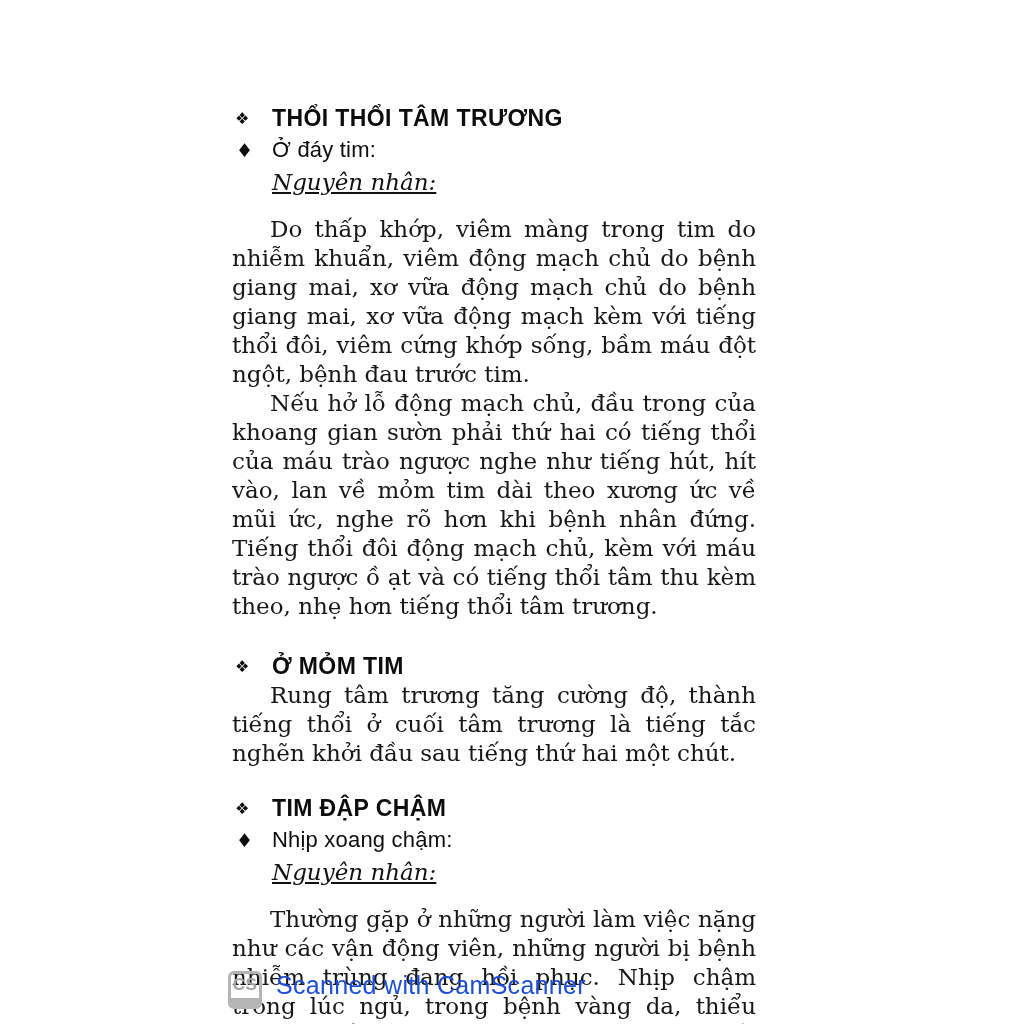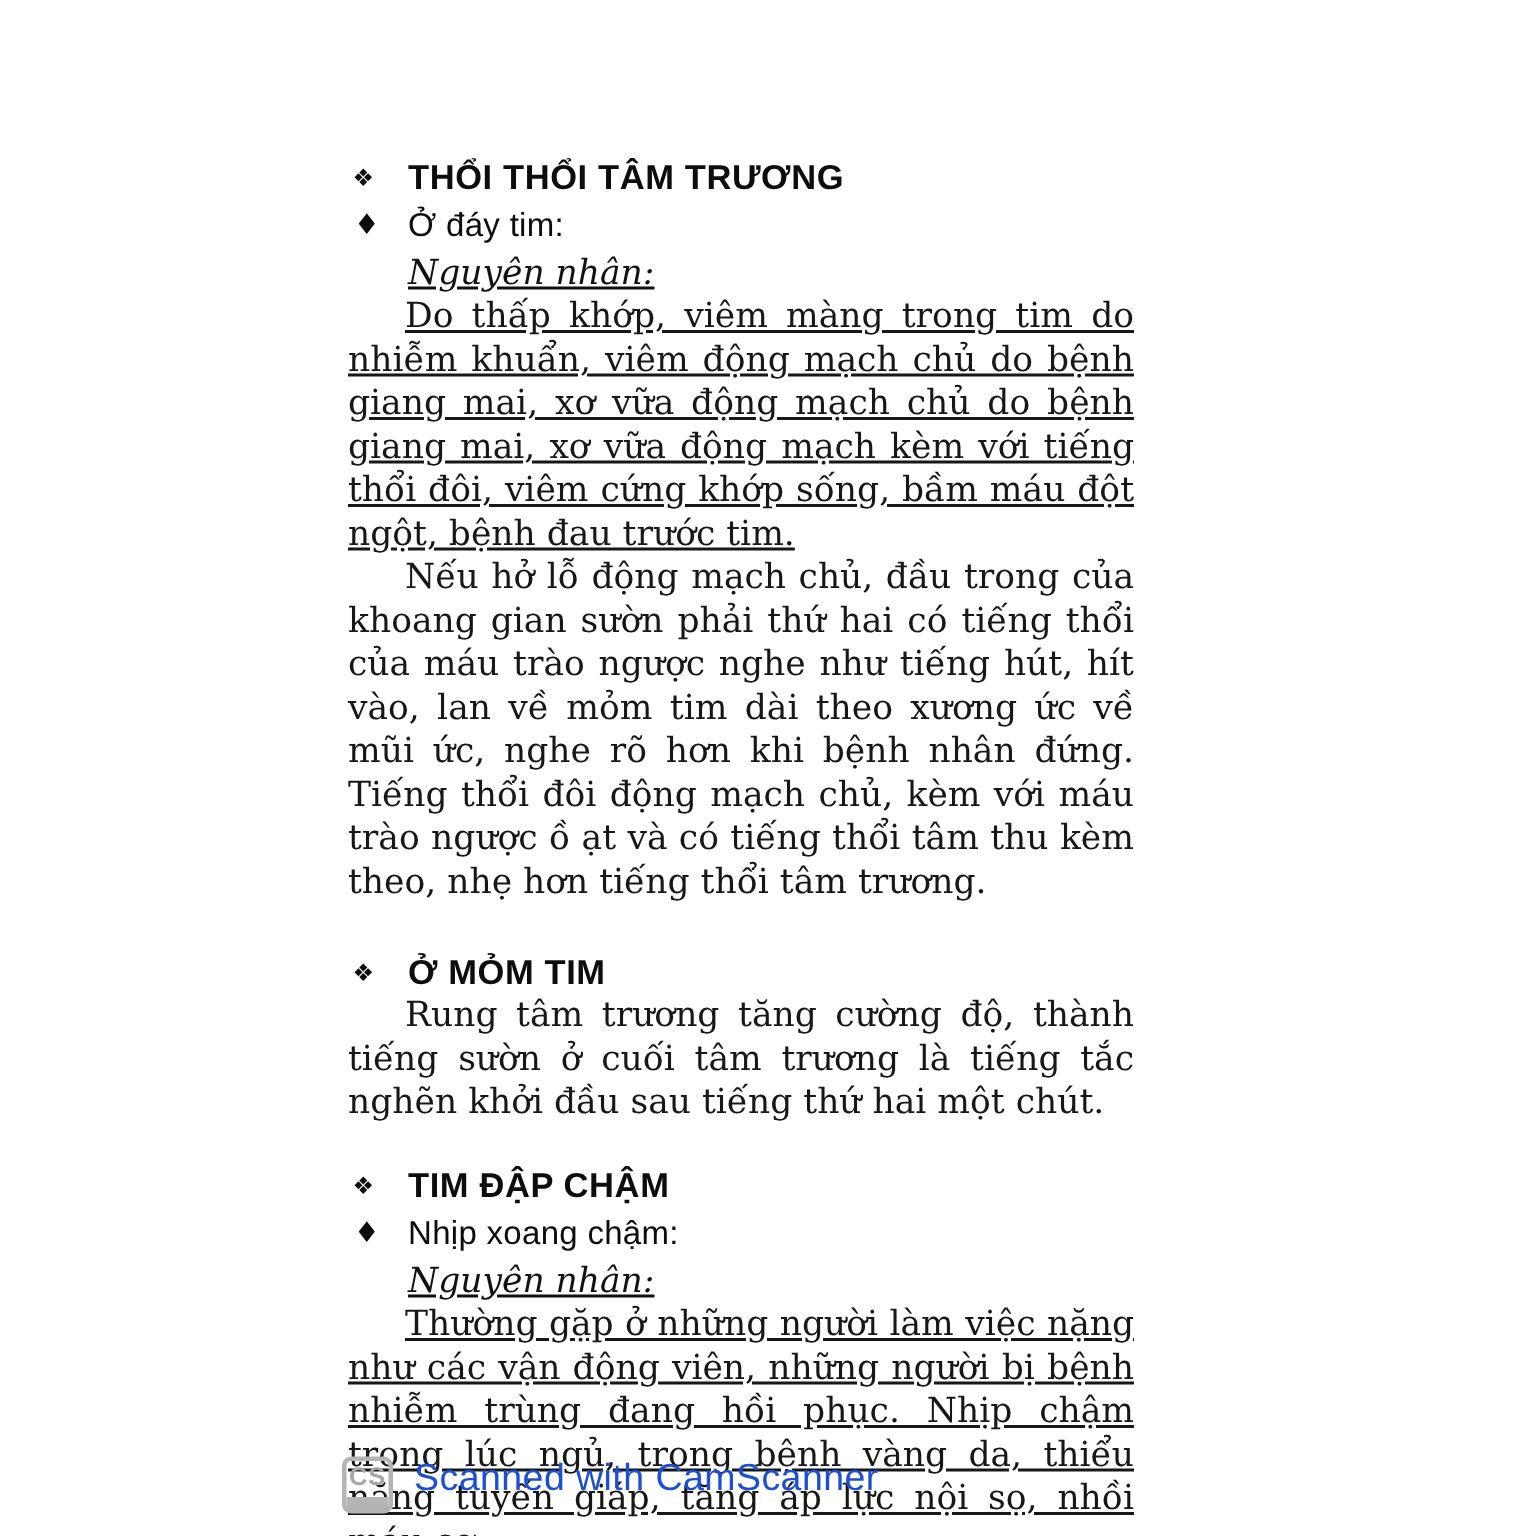--- a/index.html
+++ b/index.html
@@ -41,21 +41,21 @@
     font-weight:normal; font-style:italic;
     text-decoration:underline;
     color:#111;
   }
   p.body {
     font-size:23px; line-height:29px;
     text-align:justify; text-indent:38px;
     color:#171717;
   }
   .mt-sm { margin-top:2px; }
-  .mt-p  { margin-top:0;text-decoration:underline; }
+  .mt-p  { margin-top:18px; }
   .mt-sec1 { margin-top:30px; }
   .mt-sec2 { margin-top:25px; }
 
   #footer {
     position:absolute; left:0; top:941px; width:765px; height:40px;
   }
   #flourish { position:absolute; left:653px; top:4px; }
   #page-num {
     position:absolute; right:0; top:0;
     font-size:26px; color:#1a1a1a; line-height:38px;
@@ -106,21 +106,21 @@
     <div class="cause-label mt-sm">Nguyên nhân:</div>
 
     <p class="body mt-p">Do thấp khớp, viêm màng trong tim do nhiễm khuẩn, viêm động mạch chủ do bệnh giang mai, xơ vữa động mạch chủ do bệnh giang mai, xơ vữa động mạch kèm với tiếng thổi đôi, viêm cứng khớp sống, bầm máu đột ngột, bệnh đau trước tim.</p>
     <p class="body">Nếu hở lỗ động mạch chủ, đầu trong của khoang gian sườn phải thứ hai có tiếng thổi của máu trào ngược nghe như tiếng hút, hít vào, lan về mỏm tim dài theo xương ức về mũi ức, nghe rõ hơn khi bệnh nhân đứng. Tiếng thổi đôi động mạch chủ, kèm với máu trào ngược ồ ạt và có tiếng thổi tâm thu kèm theo, nhẹ hơn tiếng thổi tâm trương.</p>
 
     <div class="h-row mt-sec1">
       <span class="h-bullet">❖</span>
       <span class="h1-title">Ở MỎM TIM</span>
     </div>
 
-    <p class="body">Rung tâm trương tăng cường độ, thành tiếng sườn ở cuối tâm trương là tiếng tắc nghẽn khởi đầu sau tiếng thứ hai một chút.</p>
+    <p class="body">Rung tâm trương tăng cường độ, thành tiếng thổi ở cuối tâm trương là tiếng tắc nghẽn khởi đầu sau tiếng thứ hai một chút.</p>
 
     <div class="h-row mt-sec2">
       <span class="h-bullet">❖</span>
       <span class="h1-title">TIM ĐẬP CHẬM</span>
     </div>
 
     <div class="h-row mt-sm">
       <span class="h-bullet sub">♦</span>
       <span class="h2-title">Nhịp xoang chậm:</span>
     </div>

